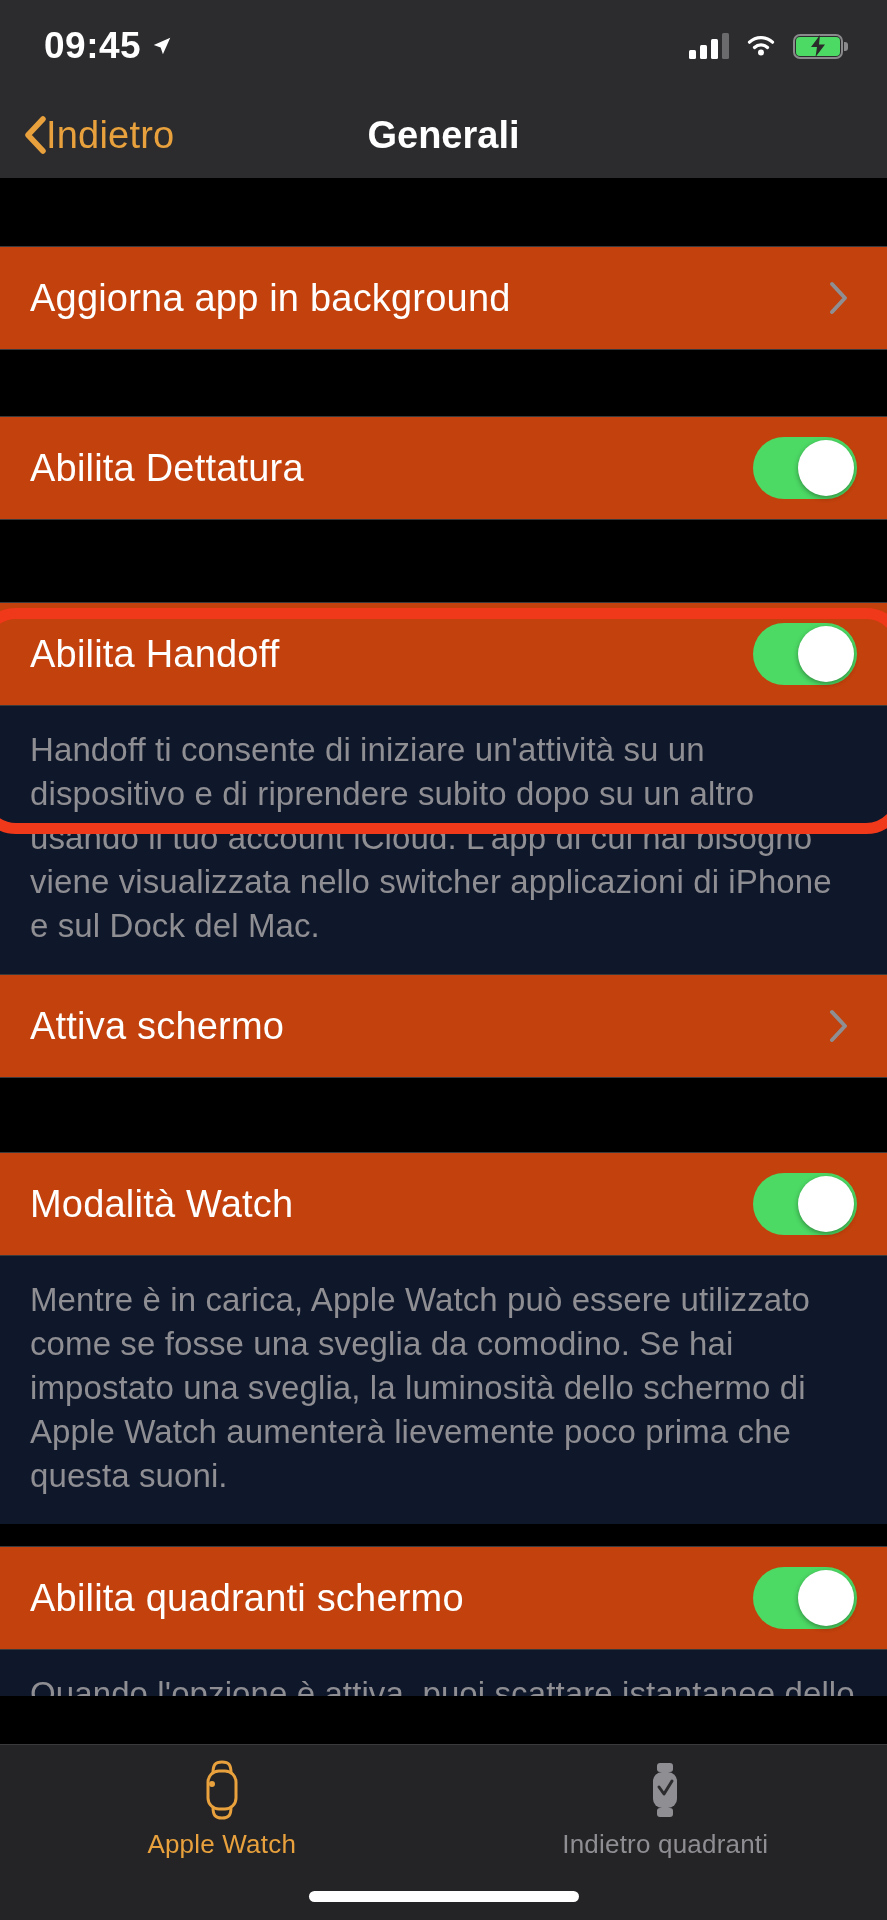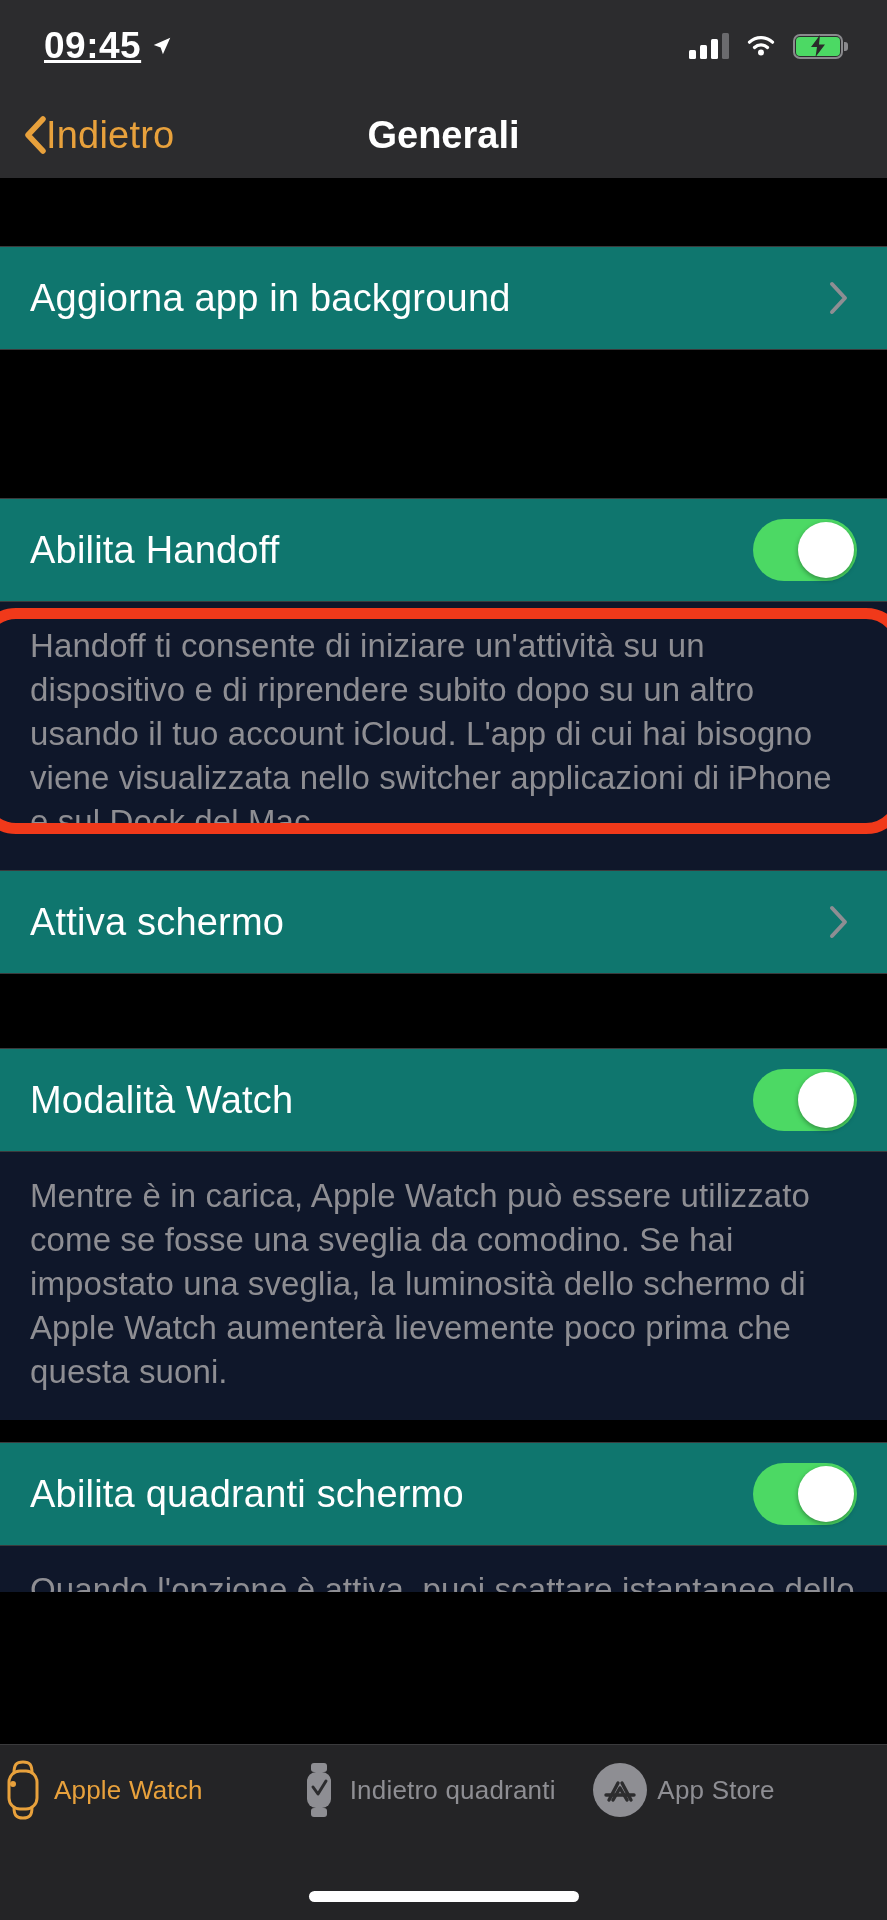--- a/index.html
+++ b/index.html
@@ -10,21 +10,21 @@
     color:#fff; overflow:hidden; position:relative;
   }
 
   
   .status-bar{
     height:92px; background:#2C2C2E;
     display:flex; align-items:center; justify-content:space-between;
     padding:0 44px 0 44px; position:relative;
   }
   .sb-left{ display:flex; align-items:center; gap:10px; }
-  .sb-time{ font-size:37px; font-weight:600; letter-spacing:.5px; color:#fff;text-decoration:underline; }
+  .sb-time{ font-size:37px; font-weight:600; letter-spacing:.5px; color:#fff; }
   .loc-arrow{ width:22px; height:22px; display:block; }
   .sb-right{ display:flex; align-items:center; gap:16px; }
   .signal{ display:flex; align-items:flex-end; gap:4px; height:26px; }
   .signal i{ display:block; width:7px; background:#fff; border-radius:1.5px; }
   .signal i:nth-child(1){ height:9px; }
   .signal i:nth-child(2){ height:14px; }
   .signal i:nth-child(3){ height:20px; }
   .signal i:nth-child(4){ height:26px; background:#6b6b6e; }
   .wifi{ width:32px; height:24px; }
   .battery{ position:relative; width:50px; height:25px; }
@@ -59,21 +59,21 @@
   .nav-title{
     position:absolute; left:0; right:0; text-align:center;
     font-size:38px; font-weight:700; color:#fff; pointer-events:none;
   }
 
   
   .content{ background:#000; }
   .gap{ background:#000; }
   .group{ background:#1C1C1E; }
   .row{
-    background:#0f766e; min-height:104px;
+    background:#c2410c; min-height:104px;
     display:flex; align-items:center; justify-content:space-between;
     padding:0 30px 0 30px;
     border-top:1px solid #3A3A3C;
     border-bottom:1px solid #3A3A3C;
   }
   .row-label{ font-size:38px; color:#fff; letter-spacing:.2px; }
   .chev-right{ width:20px; height:34px; flex:none; margin-right:8px; }
 
   .toggle{
     width:104px; height:62px; border-radius:31px;
@@ -104,21 +104,21 @@
   }
 
   
   .tab-bar{
     position:absolute; left:0; right:0; bottom:0;
     height:176px; background:#242426;
     border-top:1px solid #3A3A3C;
     display:flex; align-items:flex-start; padding-top:14px;
   }
   .tab{
-    flex:1; display:flex; flex-direction:row;
+    flex:1; display:flex; flex-direction:column;
     align-items:center; gap:8px; cursor:pointer;
   }
   .tab-icon{ height:62px; display:flex; align-items:center; justify-content:center; }
   .tab-label{ font-size:26px; color:#8E8E93; letter-spacing:.2px; }
   .tab.active .tab-label{ color:#E8A13C; }
   .home-indicator{
     position:absolute; bottom:18px; left:50%; transform:translateX(-50%);
     width:270px; height:11px; border-radius:6px; background:#fff;
   }
 </style>
@@ -173,20 +173,28 @@
     <div class="row">
       <span class="row-label">Aggiorna app in background</span>
       <svg class="chev-right" viewBox="0 0 20 34">
         <path d="M3 3 L16 17 L3 31" stroke="#8E8E93" stroke-width="4" fill="none" stroke-linecap="round" stroke-linejoin="round"></path>
       </svg>
     </div>
   </div>
 
   <div class="gap" style="height:66px"></div>
 
+  <div class="group">
+    <div class="row">
+      <span class="row-label">Abilita Dettatura</span>
+      <span class="toggle">
+          <span class="knob"></span>
+        </span>
+    </div>
+  </div>
 
   <div class="gap" style="height:82px"></div>
 
   <div class="group">
     <div class="row">
       <span class="row-label">Abilita Handoff</span>
       <span class="toggle">
           <span class="knob"></span>
         </span>
     </div>
@@ -249,25 +257,15 @@
       <svg width="46" height="62" viewBox="0 0 46 62">
         <rect x="11" y="13" width="24" height="36" rx="9" ry="9" fill="#8E8E93"></rect>
         <rect x="15" y="4" width="16" height="9" rx="3" fill="#8E8E93"></rect>
         <rect x="15" y="49" width="16" height="9" rx="3" fill="#8E8E93"></rect>
         <path d="M17 28 L22 35 L30 22" stroke="#2C2C2E" stroke-width="3" fill="none" stroke-linecap="round" stroke-linejoin="round"></path>
       </svg>
     </span>
     <span class="tab-label">Indietro quadranti</span>
   </div>
 
-  <div class="tab">
-    <span class="tab-icon">
-      <svg width="58" height="58" viewBox="0 0 58 58">
-        <circle cx="29" cy="29" r="27" fill="#8E8E93"></circle>
-        <path d="M18 39 L27 22 M40 39 L31 22 M29 27 L22 39 M29 27 L36 39" stroke="#2C2C2E" stroke-width="3.4" fill="none" stroke-linecap="round"></path>
-        <path d="M15 34 L43 34" stroke="#2C2C2E" stroke-width="3.4" stroke-linecap="round"></path>
-      </svg>
-    </span>
-    <span class="tab-label">App Store</span>
-  </div>
 
   <div class="home-indicator"></div>
 </div>
 
 </body></html>

